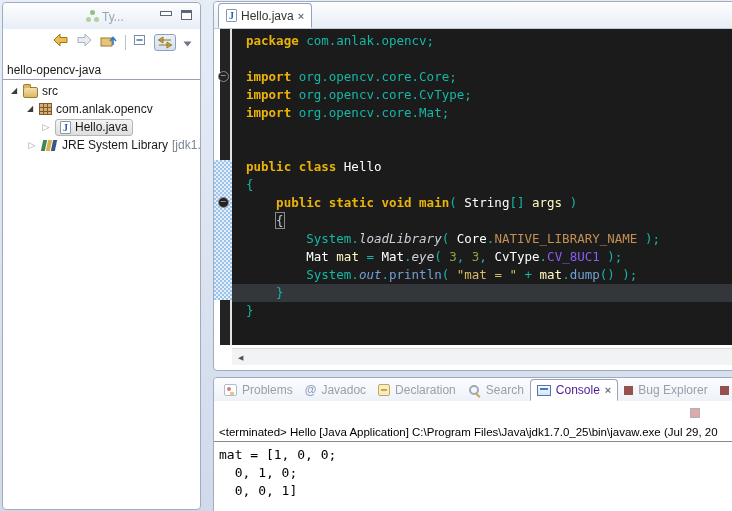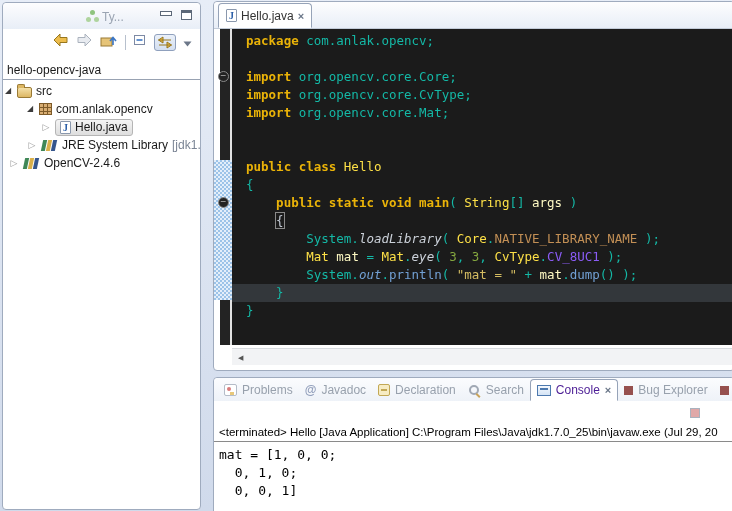--- a/index.html
+++ b/index.html
@@ -59,21 +59,21 @@
   .ruler{width:18px;flex:0 0 18px;position:relative;background:linear-gradient(90deg,#ffffff 0 6px,#232323 6px);border-right:2px solid #e2e2e2}
   .range{position:absolute;left:0;top:131px;width:18px;height:140px;background-color:#e3eefa;background-image:conic-gradient(#9cc3e8 25%,transparent 0 50%,#9cc3e8 0 75%,transparent 0);background-size:4px 4px}
   .fold{position:absolute;left:4px;width:11px;height:11px;border:1px solid #8a8a8a;border-radius:50%;color:#b8b8b8;font-size:10px;line-height:8px;text-align:center;background:#232323}
   .fold::before{content:"−"}
   .fold1{top:42px}.fold2{top:168px}
   .code{flex:1;padding-top:3px;font-family:"DejaVu Sans Mono",monospace;font-size:12.5px;overflow:hidden}
   .cline{height:18px;line-height:18px;white-space:pre;padding-left:14px}
   .cline.hl{background:#33373b}
   .tk-kw{color:#eab308;font-weight:bold}
   .tk-pl{color:#14b8a6}
-  .tk-cls{color:#fde047}
+  .tk-cls{color:#ffffff}
   .tk-str{color:#d5bd62}
   .tk-num{color:#85a73f}
   .tk-const{color:#c28f55}
   .tk-meth{color:#72a0d4}
   .tk-field{color:#72a0d4;font-style:italic}
   .tk-smeth{color:#ccd2da;font-style:italic}
   .tk-var{color:#fef9c3}
   .tk-cfield{color:#8b5cf6}
   .tk-box{color:#c3cad4;outline:1px solid #8a8a8a}
   .hscroll{position:absolute;left:18px;right:0;top:346px;height:17px;background:#f2f3f5;border-top:1px solid #d7dade}
@@ -127,21 +127,21 @@
           </svg>
         </span>
       <span><svg width="9" height="6" viewBox="0 0 9 6">
             <path d="M0.5 0.5 h8 l-4 5 Z" fill="#6c7789"></path>
           </svg></span>
     </div>
     <div class="project-row">
       <span>hello-opencv-java</span>
     </div>
     <div class="tree" id="tree">
-        <div class="trow" style="">
+        <div class="trow" style="padding-left: 6px;">
           <span class="arr exp"></span>
           <span class="icon i-folder"></span>
           <span>src</span>
         </div>
         <div class="trow" style="padding-left: 22px;">
           <span class="arr exp"></span>
           <span class="icon i-package"></span>
           <span>com.anlak.opencv</span>
         </div>
         <div class="trow" style="padding-left: 38px;">
@@ -149,25 +149,20 @@
           <span class="sel-box">
             <span class="icon i-java-file">J</span>
             <span>Hello.java</span>
           </span>
         </div>
         <div class="trow" style="padding-left: 24px;">
           <span class="arr col"></span>
           <span class="icon i-library"></span>
           <span>JRE System Library</span>
           <span class="suffix"> [jdk1.7.0</span>
-        </div>
-        <div class="trow" style="padding-left: 6px;">
-          <span class="arr col"></span>
-          <span class="icon i-library"></span>
-          <span>OpenCV-2.4.6</span>
         </div>
       </div>
   </aside>
 
   <section id="editor-card" class="card">
     <div class="hdr">
       <div class="tab active" style="left:4px">
         <span class="icon i-java-file">J</span>
         <span>Hello.java</span>
         <span class="close-x"></span>

